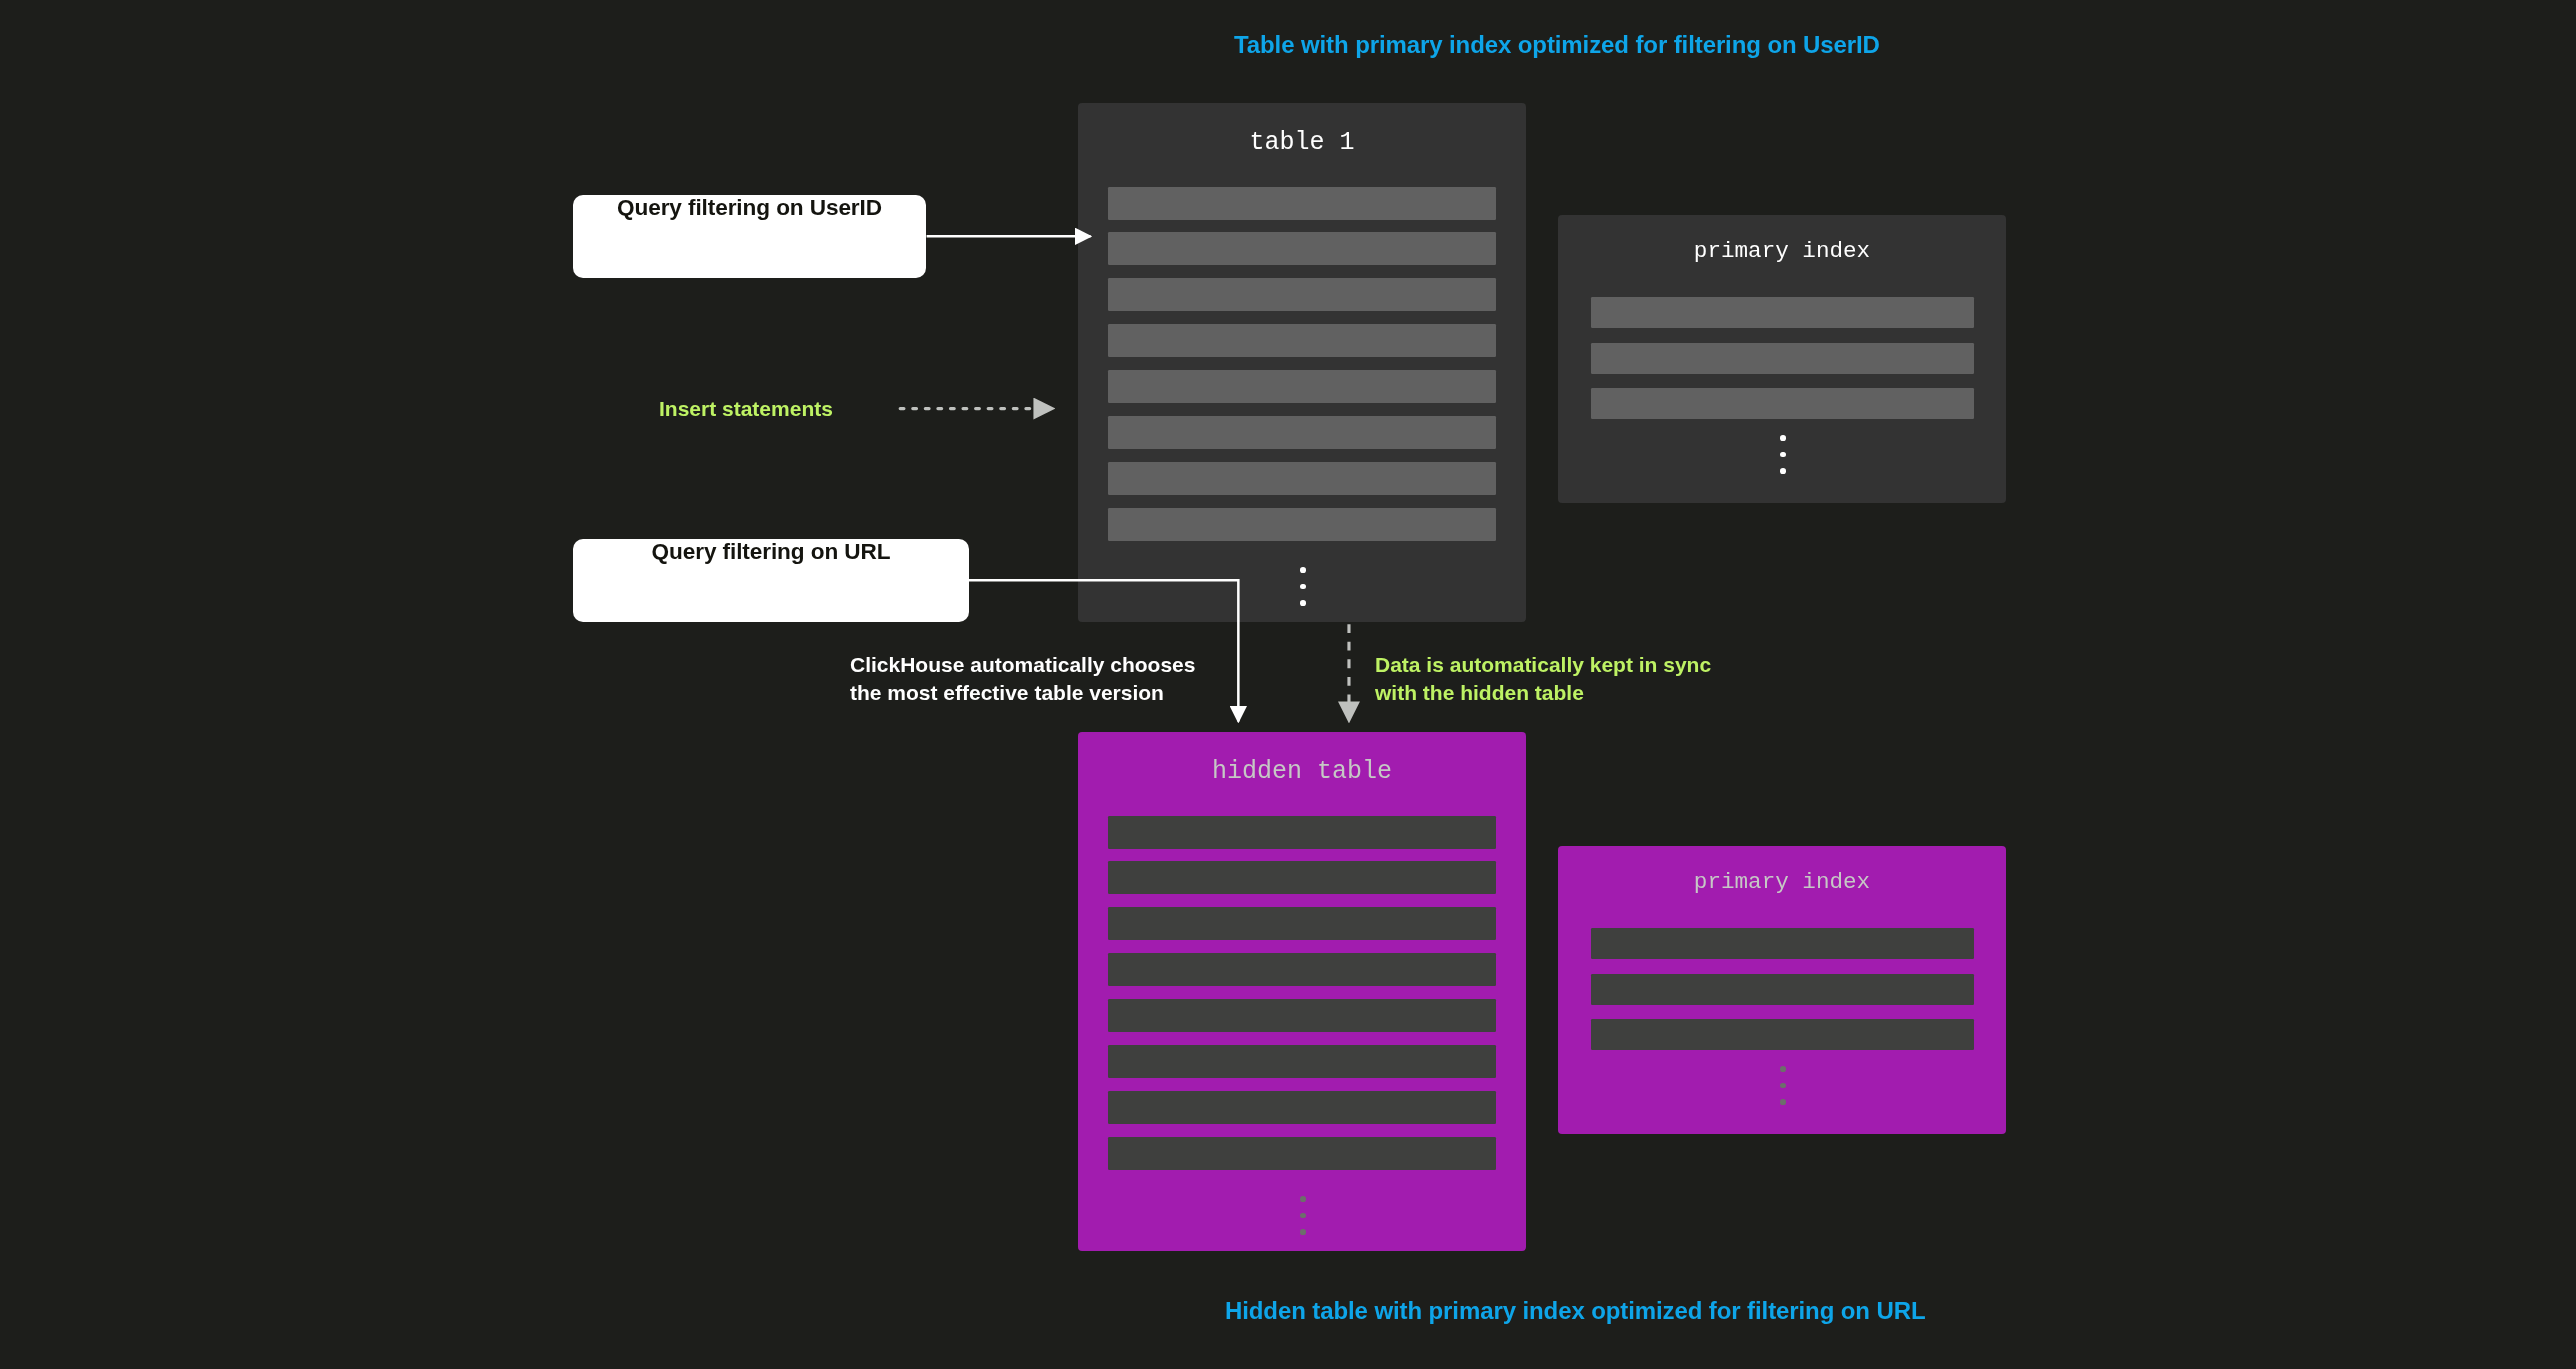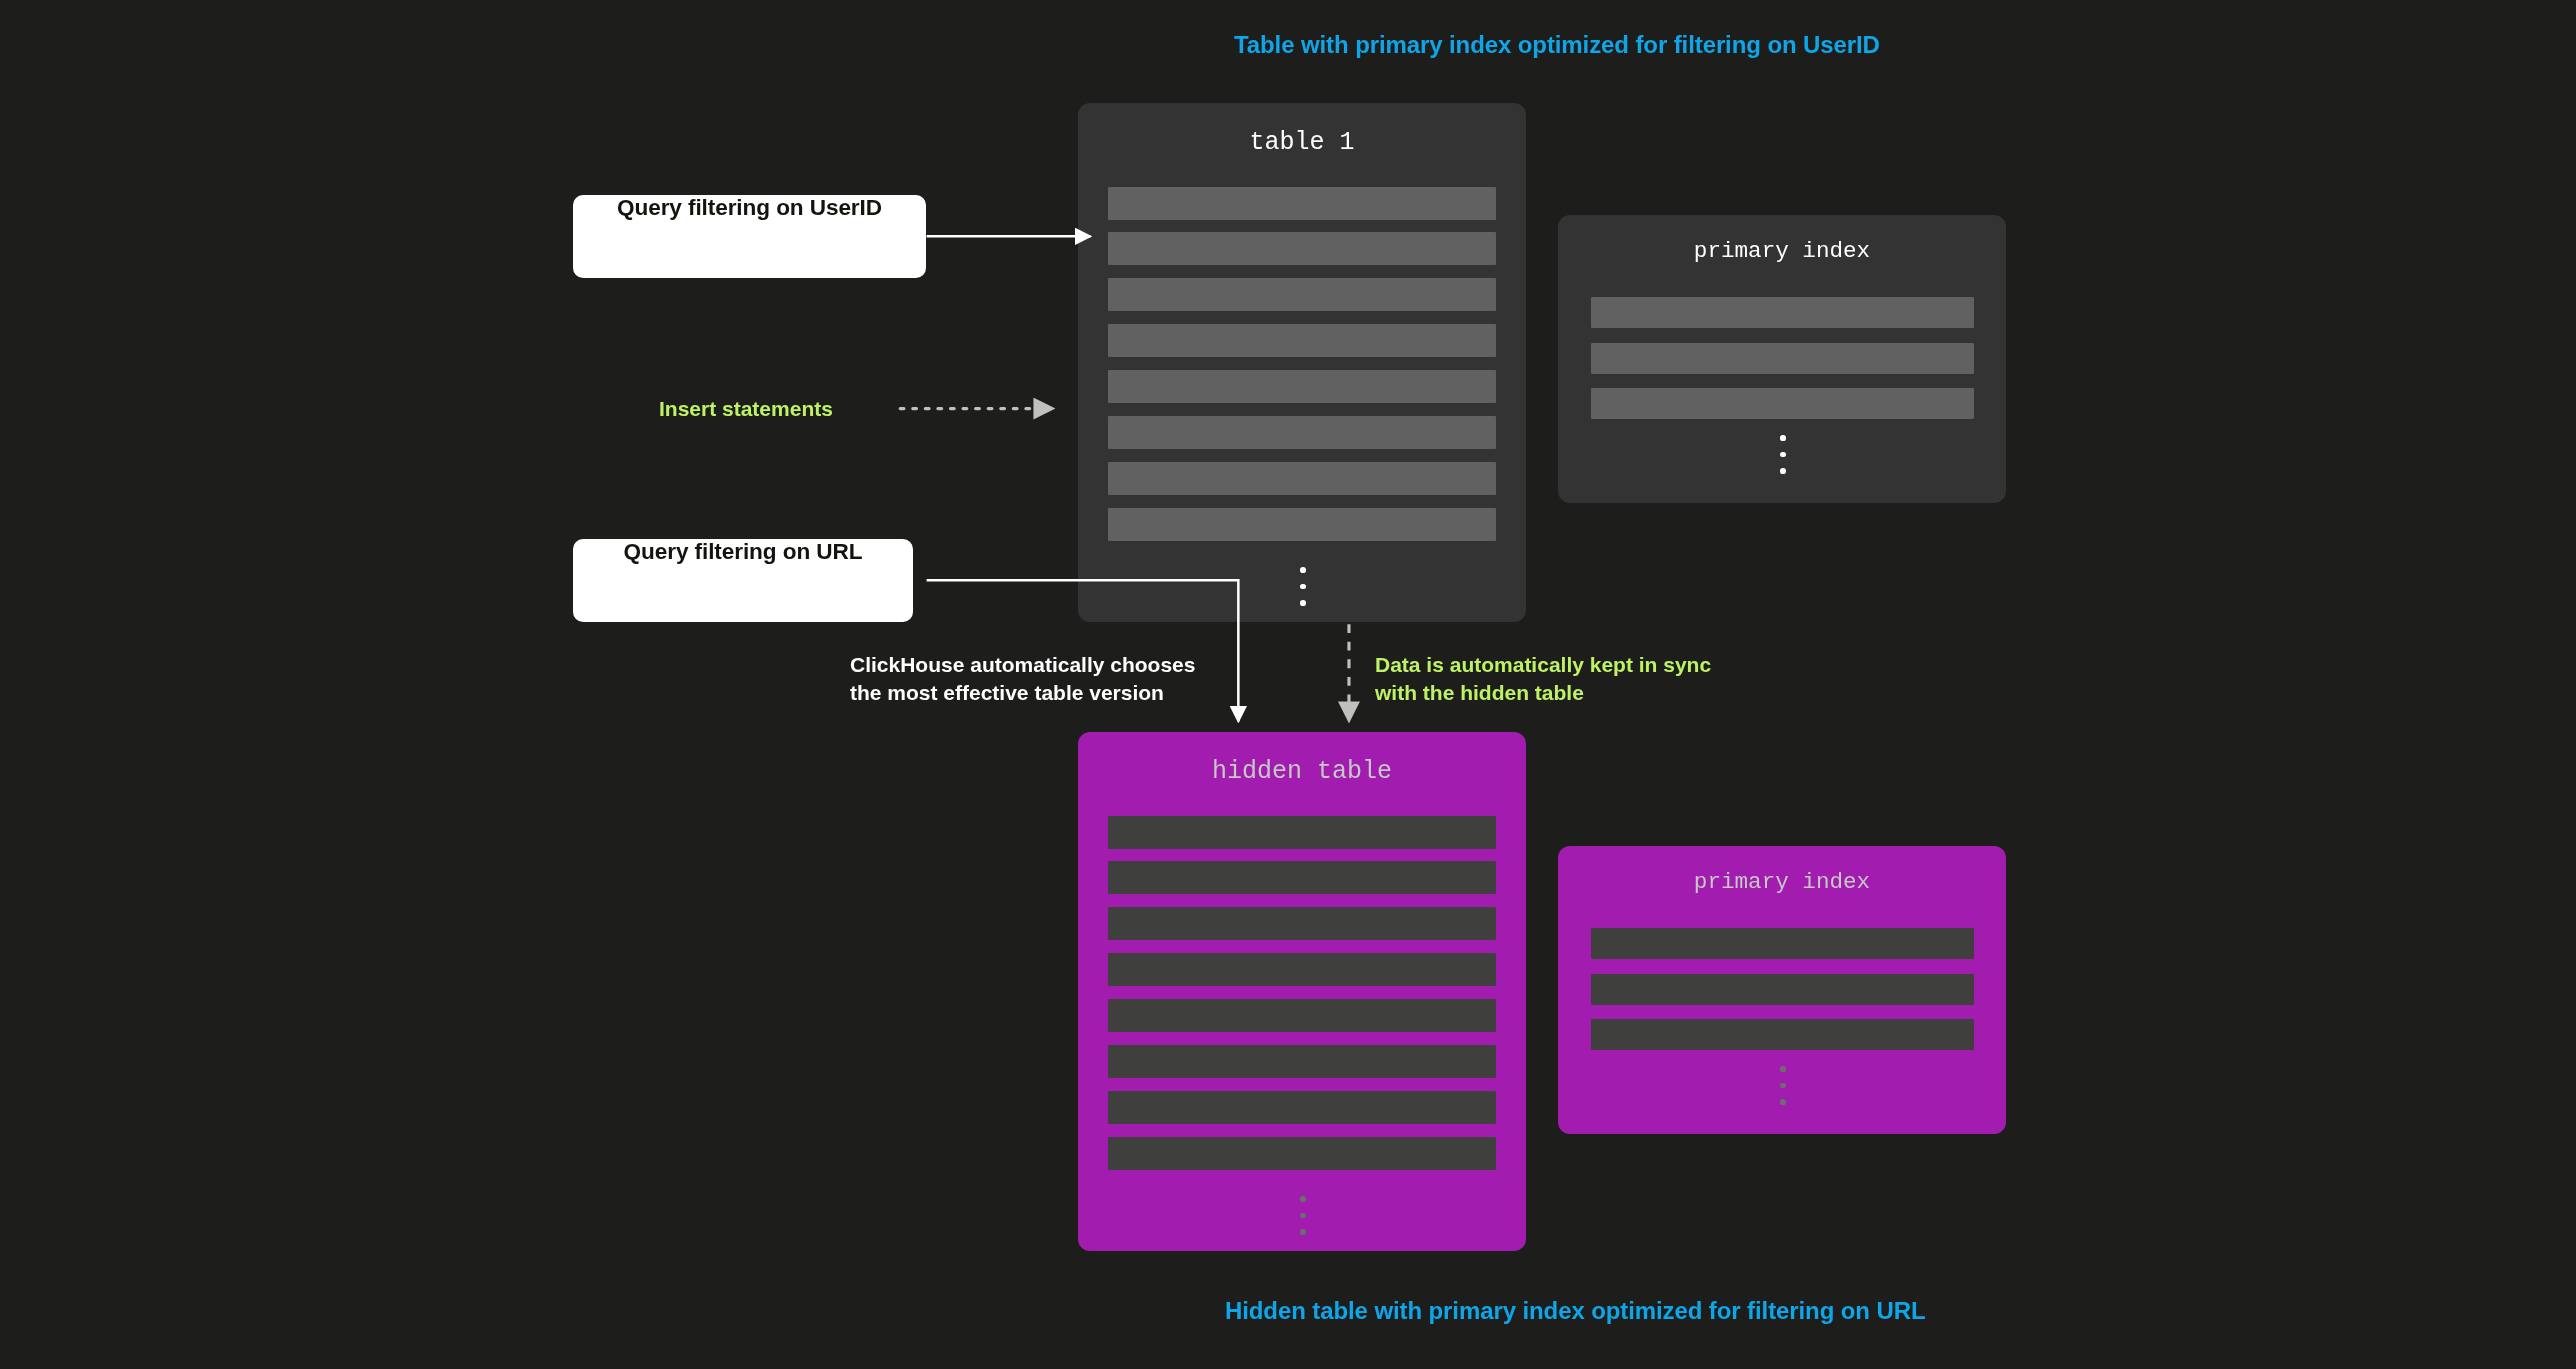--- a/index.html
+++ b/index.html
@@ -25,21 +25,21 @@
     white-space: nowrap;
     letter-spacing: -0.1px;
   }
   #caption-top  { left: 1234px; top: 31px; }
   #caption-bottom { left: 1225px; top: 1297px; }
 
   
   .panel {
     position: absolute;
     background: #333333;
-    border-radius: 12px;
+    border-radius: 4px;
   }
   .panel.dim { background: #a21caf; }
 
   .panel-title {
     position: absolute;
     left: 0;
     width: 100%;
     text-align: center;
     font-family: "Liberation Mono", "DejaVu Sans Mono", monospace;
     color: #ffffff;
@@ -180,21 +180,21 @@
       <i></i>
         <i></i>
         <i></i>
     </div>
   </div>
 
   <div class="callout" style="left:573px; top:195px; width:353px; height:83px;">
     <span>Query filtering on UserID</span>
   </div>
 
-  <div class="callout" style="left:573px; top:539px; width:340px; height:83px;">
+  <div class="callout" style="left:573px; top:539px; width:396px; height:83px;">
     <span>Query filtering on URL</span>
   </div>
 
   <div class="annot gray" style="left:659px; top:395px;">Insert statements</div>
 
   <div class="annot gray" style="left:1375px; top:651px;">Data is automatically kept in sync
 with the hidden table</div>
 
   <div class="annot white" style="left:850px; top:651px;">ClickHouse automatically chooses
 the most effective table version</div>

